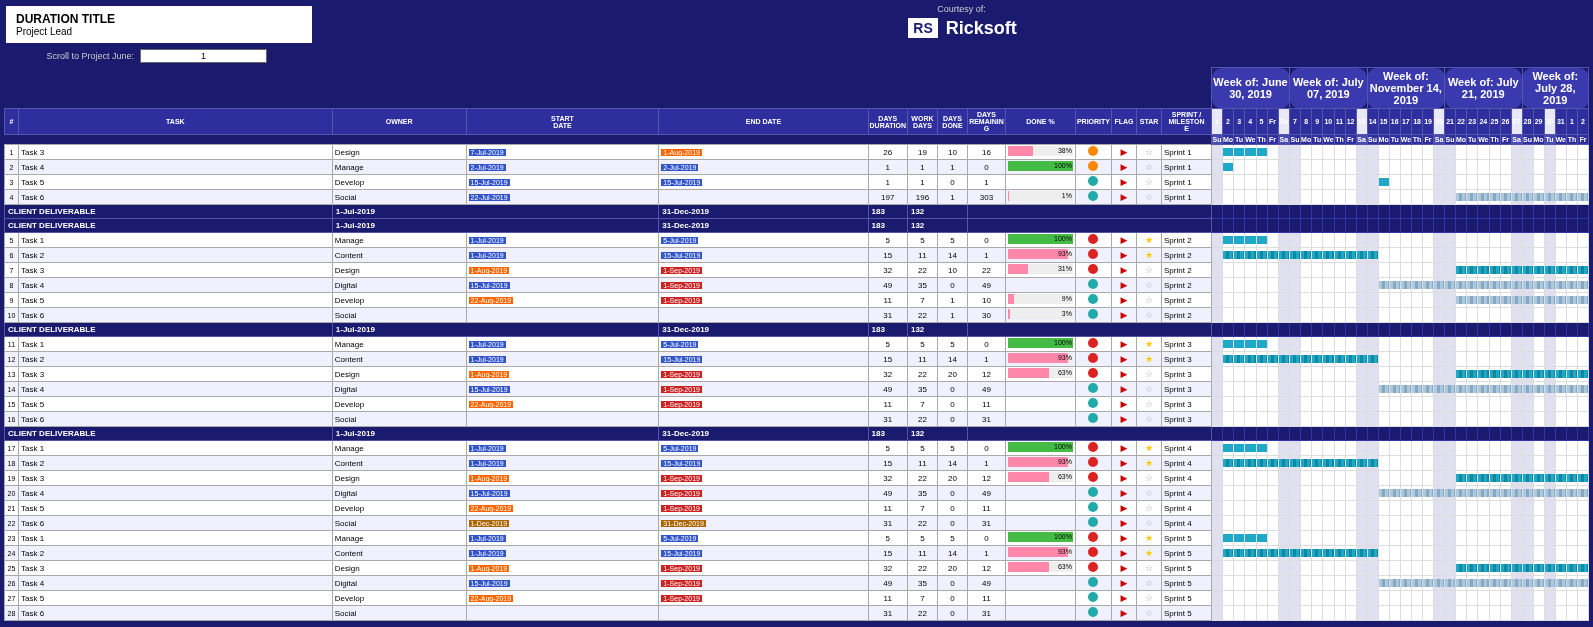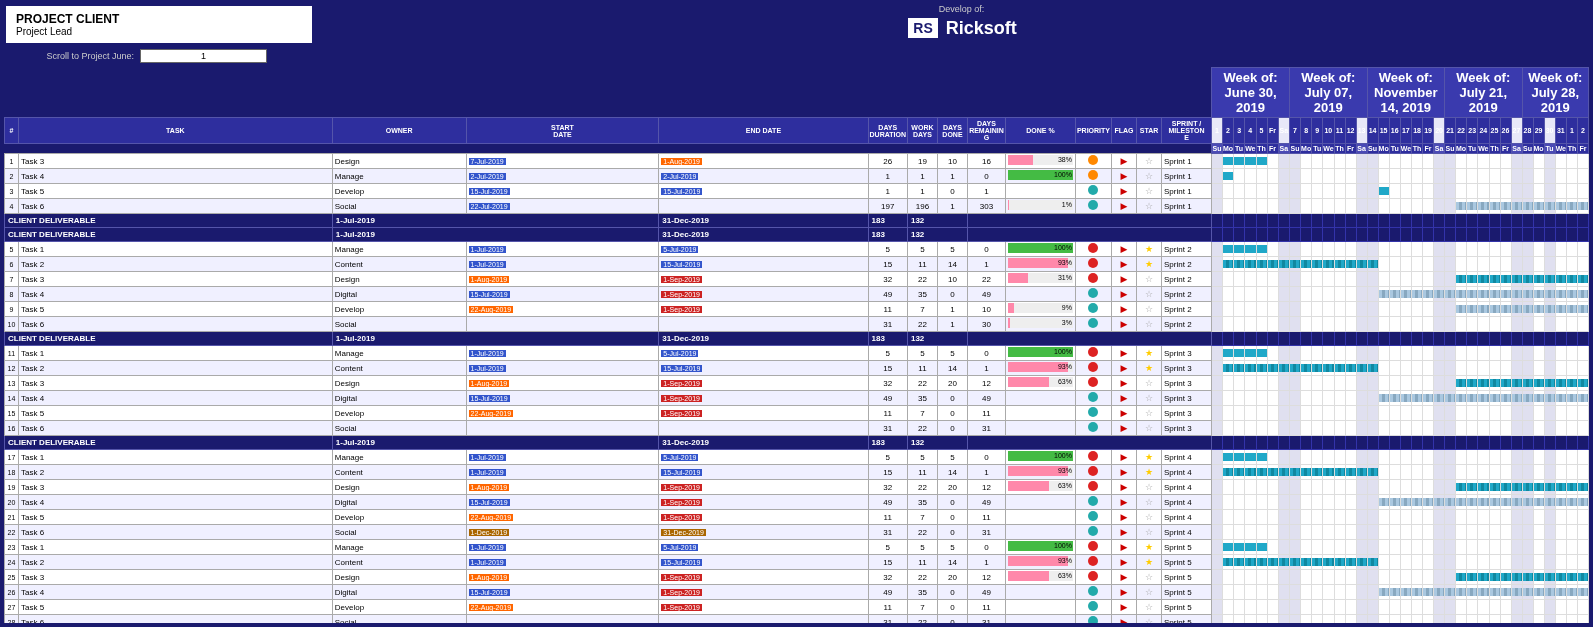--- a/index.html
+++ b/index.html
@@ -131,21 +131,22 @@
       background: #2e2e9e;
       color: white;
       border: 1px solid #5555aa;
       text-align: center;
       font-size: 8px;
       padding: 2px 1px;
     }
 
     .week-header-row .week-label {
       background: #3a3aae;
-      font-size: 13px;
+      font-size: 11px;
+      border-radius: 10px;
     }
 
     .col-header-row th {
       background: #2e2e9e;
       color: white;
       border: 1px solid #5555aa;
       text-align: center;
       font-size: 7px;
       padding: 2px 1px;
       white-space: nowrap;
@@ -205,25 +206,25 @@
     .weekend-col { background: #e8e8f8 !important; }
     .gantt-td { padding: 0 !important; }
   </style>
 </head>
 <body>
 
 <div class="main-container">
 
   <div class="top-area">
     <div class="project-info-box">
-      <div class="project-title">PROJECT CLIENT</div>
+      <div class="project-title">DURATION TITLE</div>
       <div class="project-lead">Project Lead</div>
     </div>
     <div class="courtesy-area">
-      <div class="courtesy-text">Develop of:</div>
+      <div class="courtesy-text">Courtesy of:</div>
       <div class="ricksoft-logo">
         <div class="rs-box">RS</div>
         <div class="ricksoft-name">Ricksoft</div>
       </div>
     </div>
   </div>
 
   <div class="controls-area">
     <div class="control-row">
       <span class="control-label">Scroll to Project June:</span>

